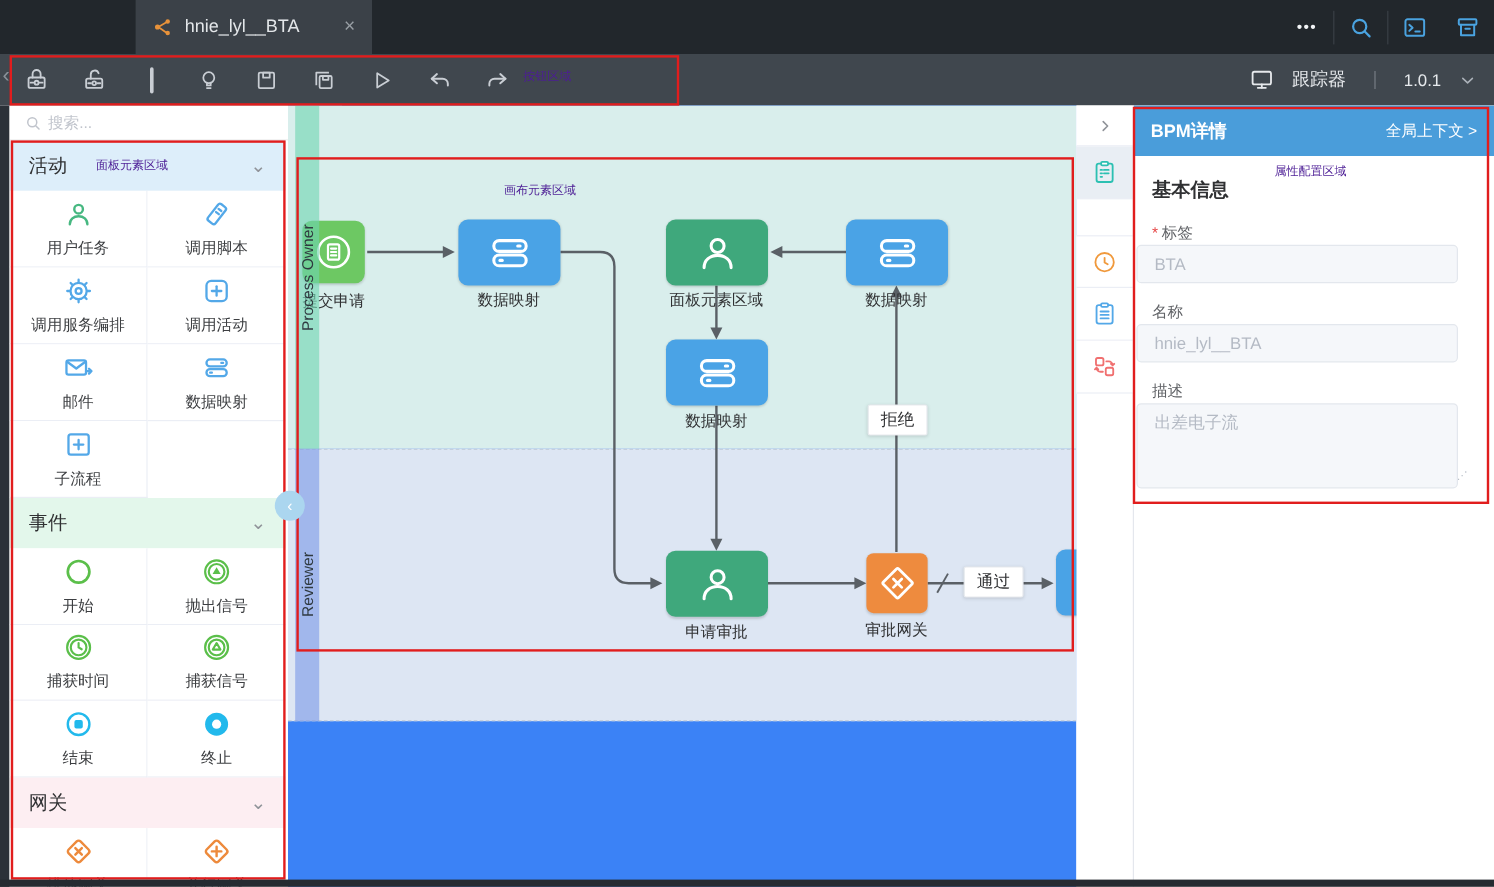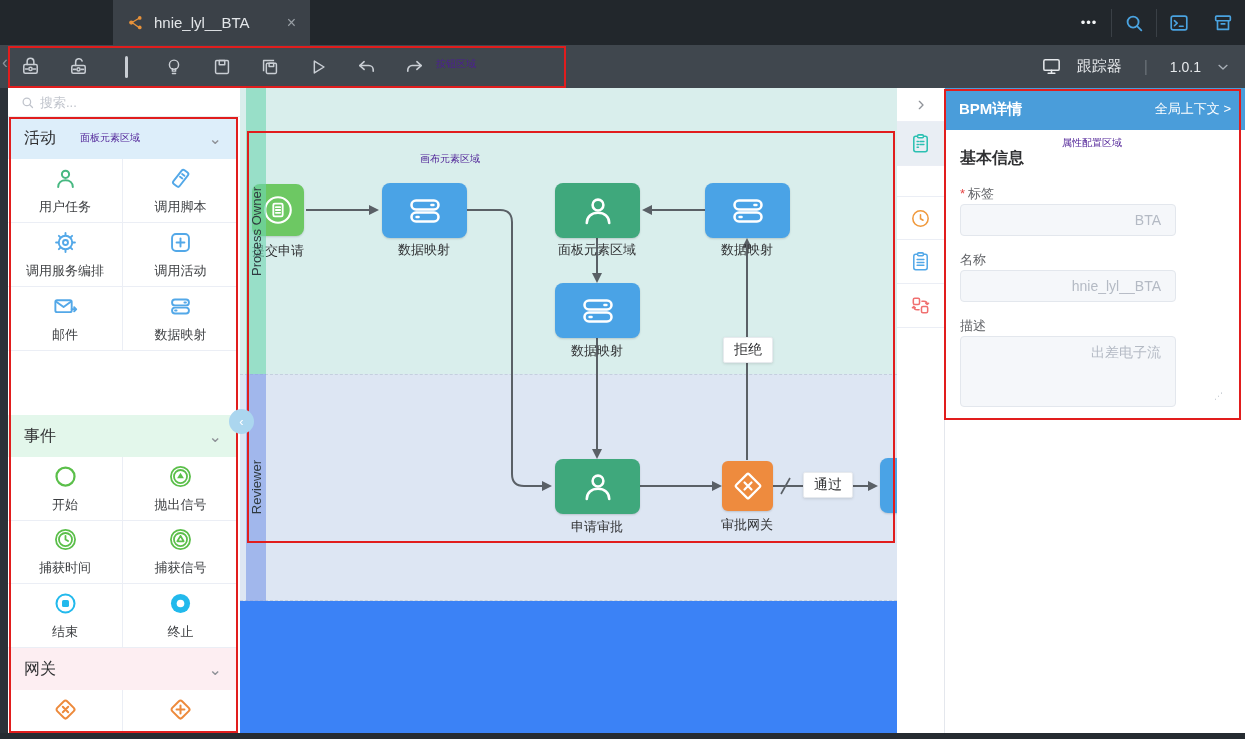--- a/index.html
+++ b/index.html
@@ -87,23 +87,23 @@
 
   
   .rightpanel { left:945px; top:88px; width:300px; height:651px; background:#fff; }
   .rp-head { position:absolute; left:0; top:0; width:300px; height:42px; background:#4a9dda;
     display:flex; align-items:center; padding:0 14px; }
   .rp-title { color:#fff; font-size:15px; font-weight:bold; }
   .rp-link { margin-left:auto; color:#fff; font-size:13px; cursor:pointer; }
   .rp-sec { position:absolute; left:15px; top:60px; font-size:16px; font-weight:bold; color:#303133; }
   .fld-label { position:absolute; left:15px; font-size:13px; color:#606266; }
   .req { color:#e64545; margin-right:3px; }
-  .fld-input { position:absolute; left:15px; width:216px; height:32px; background:#f5f7fa;
+  .fld-input { position:absolute; left:2px; width:268px; height:32px; background:#f5f7fa;
     border:1px solid #e3e7ed; border-radius:4px; color:#b4bac4; font-size:14px; padding:0 14px;
-    font-family:"Liberation Sans",sans-serif;text-align:right; }
+    font-family:"Liberation Sans",sans-serif; }
   textarea.fld-input { height:71px; padding:7px 14px; resize:none; }
   .resize-dots { position:absolute; left:269px; top:303px; color:#b9bfc8; font-size:9px;
     transform:rotate(0deg); z-index:2; }
 
   .bottomstrip { left:0; top:733px; width:1245px; height:6px; background:#262b31; z-index:30; }
 </style>
 </head>
 <body>
 
 <div class="abs topbar">
@@ -281,20 +281,28 @@
       <div class="cell-label">邮件</div>
     </div>
     <div class="cell">
       <svg width="27" height="27" viewBox="0 0 24 24" fill="none" stroke="#53a8e8" stroke-width="1.7" stroke-linecap="round">
         <rect x="4.5" y="5.8" width="15" height="5.2" rx="2.6"></rect>
           <rect x="4.5" y="13" width="15" height="5.2" rx="2.6"></rect>
         <line x1="15.5" y1="8.4" x2="16.8" y2="8.4"></line>
           <line x1="7.2" y1="15.6" x2="8.5" y2="15.6"></line>
       </svg>
       <div class="cell-label">数据映射</div>
+    </div>
+    <div class="cell">
+      <svg width="27" height="27" viewBox="0 0 24 24" fill="none" stroke="#53a8e8" stroke-width="1.7" stroke-linecap="round">
+        <rect x="4.5" y="4.5" width="15" height="15" rx="1.8"></rect>
+          <line x1="12" y1="8.5" x2="12" y2="15.5"></line>
+          <line x1="8.5" y1="12" x2="15.5" y2="12"></line>
+      </svg>
+      <div class="cell-label">子流程</div>
     </div>
   </div>
 
   <div class="sec-head" style="top:327px;background:#e3f7eb;">
     <span>事件</span>
     <span class="chev">⌄</span>
   </div>
   <div class="grid2" style="top:369px;grid-auto-rows:63.5px;border-radius:25px;">
     <div class="cell">
       <svg width="27" height="27" viewBox="0 0 24 24" fill="none" stroke="#5bbf4a" stroke-width="2">

